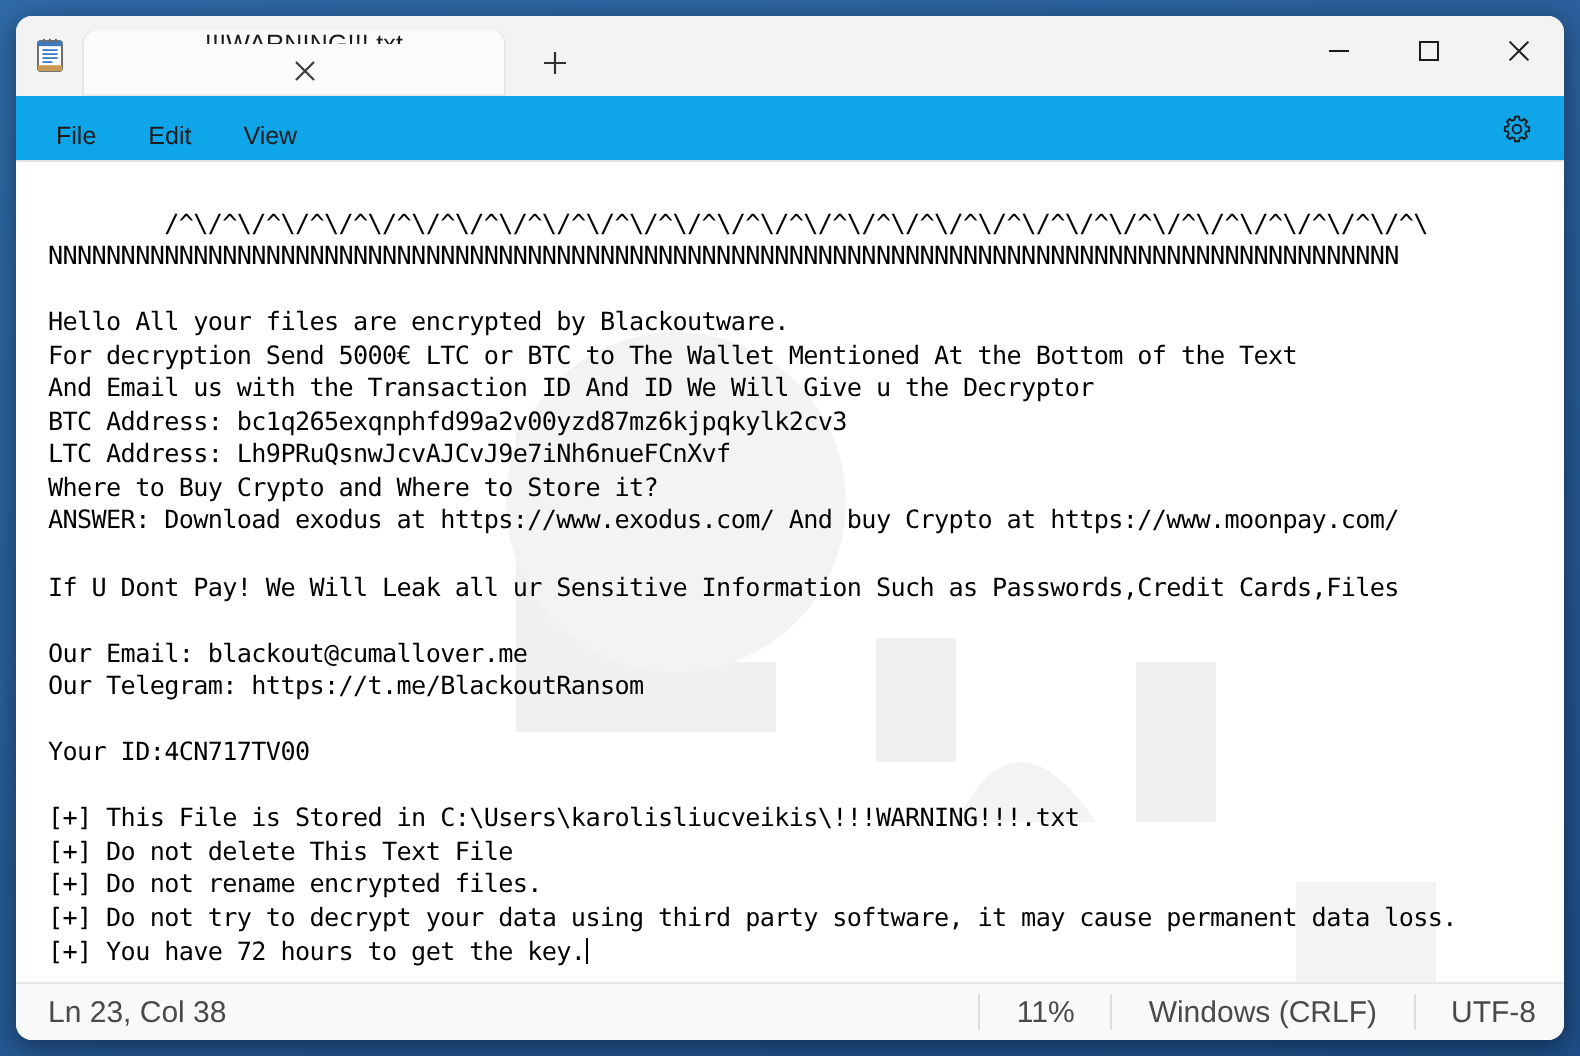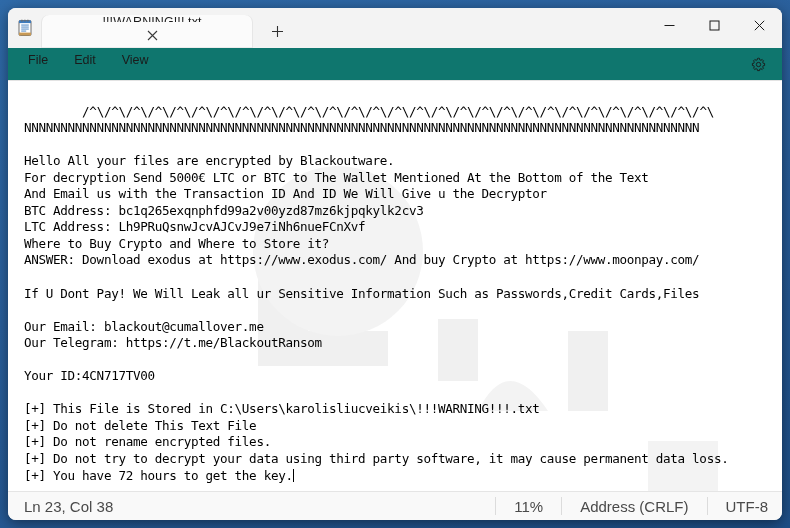--- a/index.html
+++ b/index.html
@@ -109,23 +109,23 @@
     height: 34px;
     display: flex;
     align-items: center;
     justify-content: center;
     color: #1b1b1b;
   }
 
   
   #menubar {
     height: 32px;
-    background: #0f766e;
-    display: flex;
-    align-items: flex-start;
+    background: #0ea5e9;
+    display: flex;
+    align-items: flex-end;
     padding-left: 8px;
     position: relative;
     flex: 0 0 auto;
     border-bottom: 1px solid #e3e3e3;
   }
   .menu-item {
     font-size: 12.5px;
     color: #1b1b1b;
     padding: 5px 12px;
     border-radius: 4px;
@@ -324,19 +324,19 @@
 [+] Do not rename encrypted files.
 [+] Do not try to decrypt your data using third party software, it may cause permanent data loss.
 [+] You have 72 hours to get the key.</span><span class="caret"></span>
       </div>
     </div>
 
     <div id="statusbar">
       <div id="status-left">Ln 23, Col 38</div>
       <div id="status-right">
         <div class="status-cell">11%</div>
-        <div class="status-cell">Address (CRLF)</div>
+        <div class="status-cell">Windows (CRLF)</div>
         <div class="status-cell">UTF-8</div>
       </div>
     </div>
 
   </div>
 </div>
 
 </body></html>

